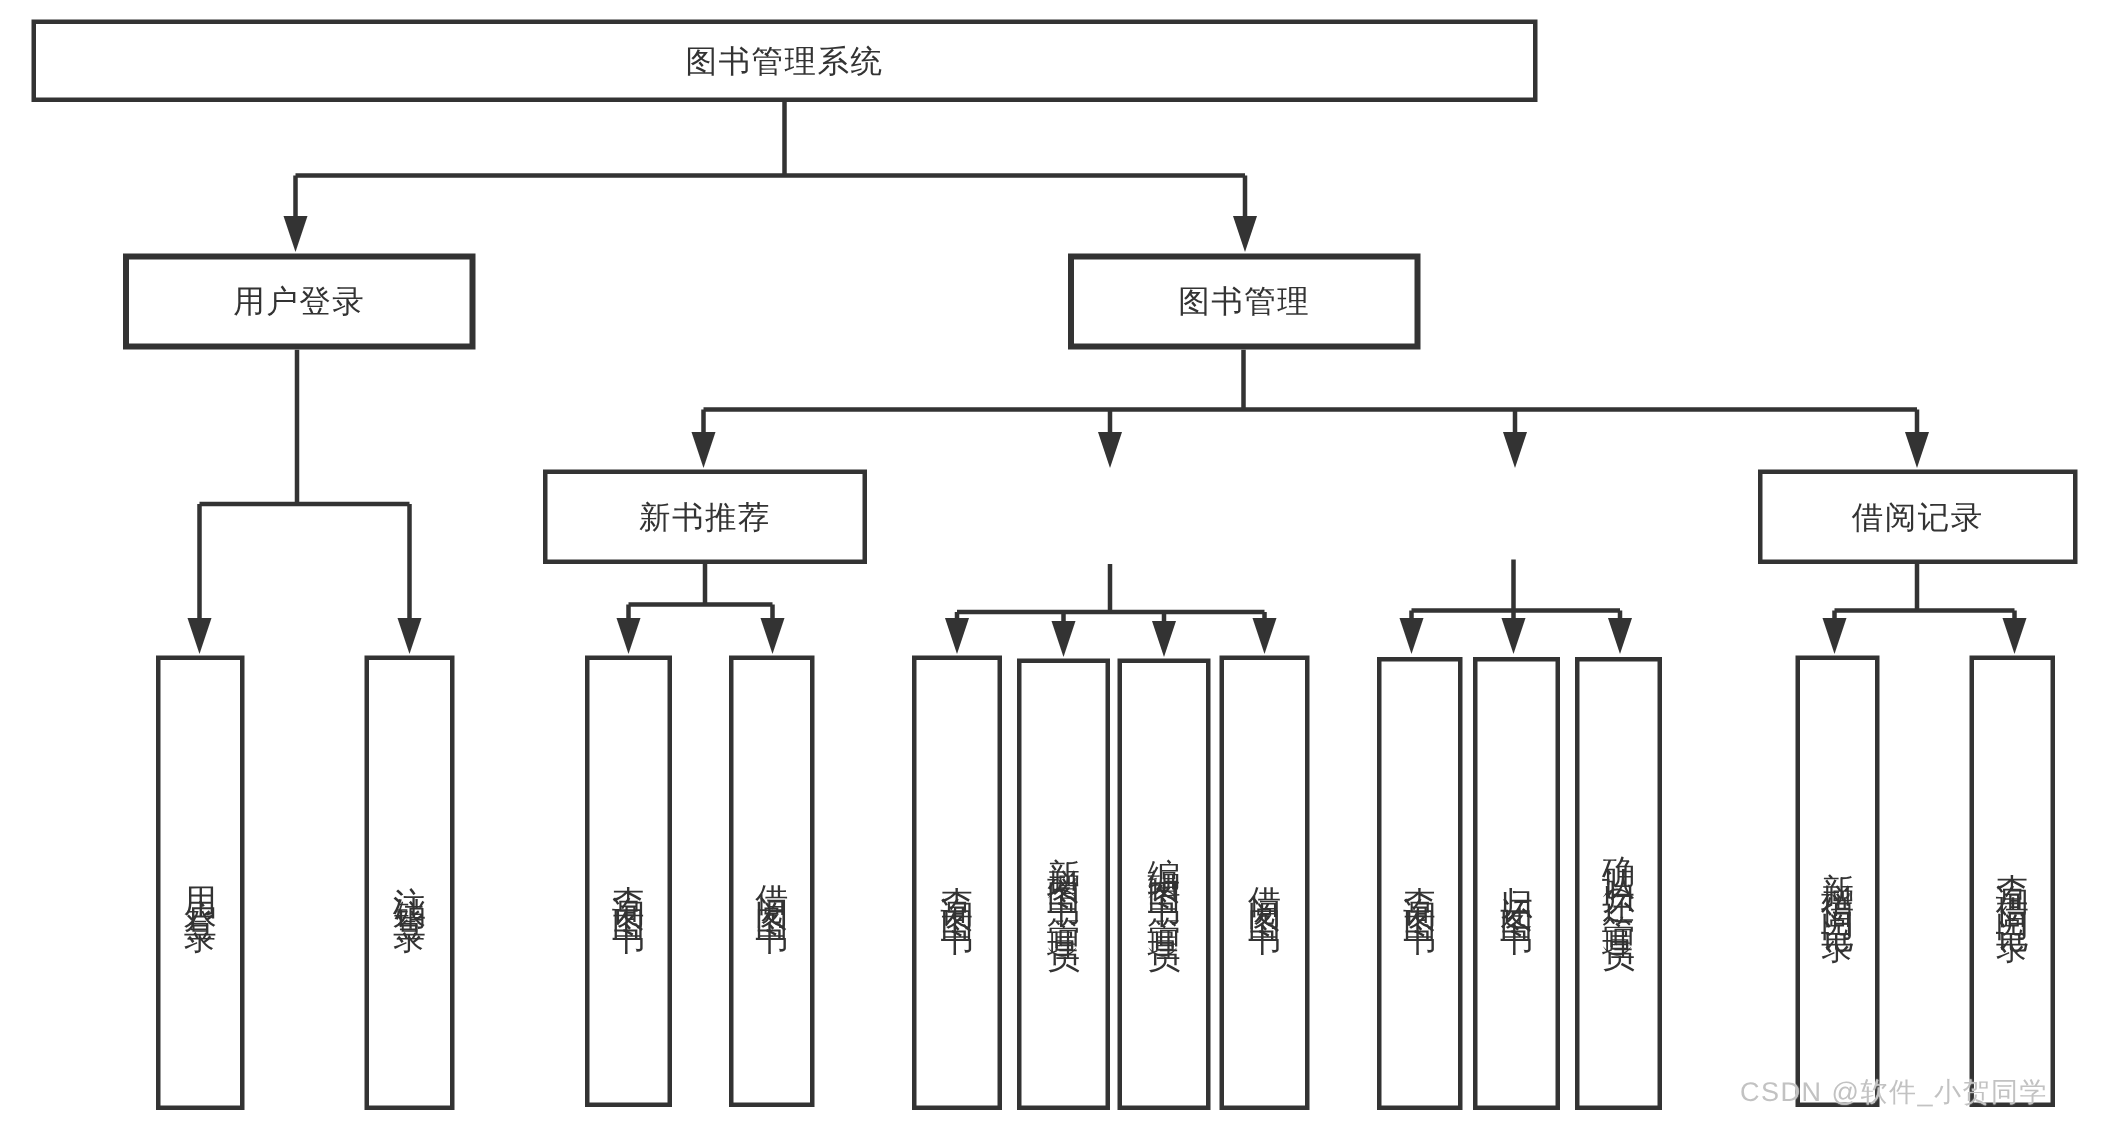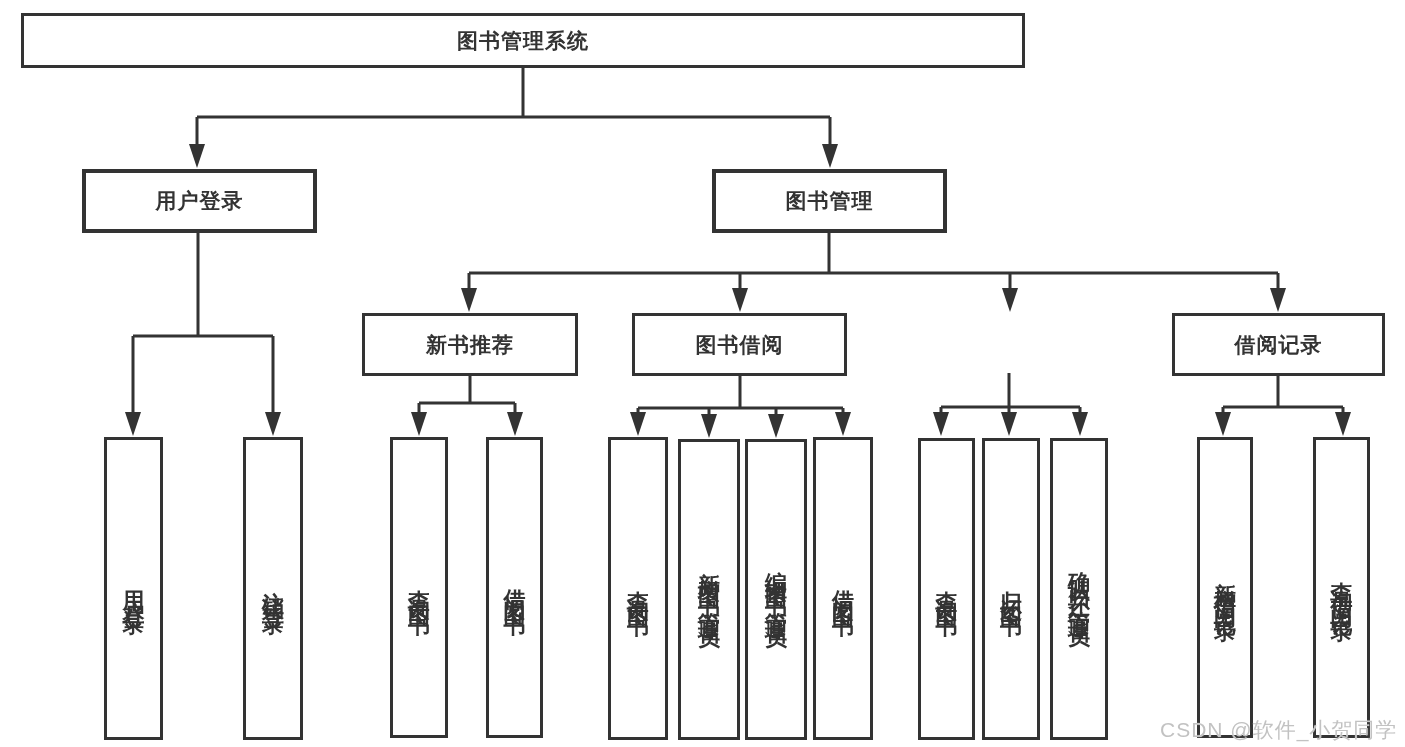--- a/index.html
+++ b/index.html
@@ -25,41 +25,40 @@
   .node {
     position: absolute;
     box-sizing: border-box;
     background: #ffffff;
     border: 3px solid #333333;
     color: #333333;
     display: flex;
     align-items: center;
     justify-content: center;
     z-index: 2;
-    font-weight: bold;
   }
   .hnode {
     font-size: 21px;
     letter-spacing: 1px;
     white-space: nowrap;
   }
   .node.lv2 { border-width: 4px; }
   .vnode span {
     writing-mode: vertical-rl;
     text-orientation: mixed;
     font-size: 22px;
     letter-spacing: 8px;
     line-height: 1;
     white-space: nowrap;
   }
   .watermark {
     position: absolute;
     left: 1160px;
     top: 716px;
-    font-size: 21px;
+    font-size: 18px;
     color: #c2c2c2;
     letter-spacing: 1px;
     white-space: nowrap;
     z-index: 3;
     text-shadow: 0 0 1px #ffffff;
   }
 </style>
 </head>
 <body>
 
@@ -97,21 +96,20 @@
       <polygon points="1335,412 1351,412 1343,436"></polygon>
     </g>
   </svg>
 
   <div class="node hnode" style="left:21px; top:13px; width:1004px; height:55px;">图书管理系统</div>
 
   <div class="node hnode lv2" style="left:82px; top:169px; width:235px; height:64px;">用户登录</div>
   <div class="node hnode" style="left:362px; top:313px; width:216px; height:63px;">新书推荐</div>
 
   <div class="node hnode lv2" style="left:712px; top:169px; width:235px; height:64px;">图书管理</div>
-  <div class="node hnode" style="left:632px; top:313px; width:215px; height:63px;">图书借阅</div>
   <div class="node hnode" style="left:1172px; top:313px; width:213px; height:63px;">借阅记录</div>
 
   <div class="node vnode" style="left:104px; top:437px; width:59px; height:303px;">
     <span>用户登录</span>
   </div>
   <div class="node vnode" style="left:243px; top:437px; width:60px; height:303px;">
     <span>注销登录</span>
   </div>
 
   <div class="node vnode" style="left:390px; top:437px; width:58px; height:301px;">

